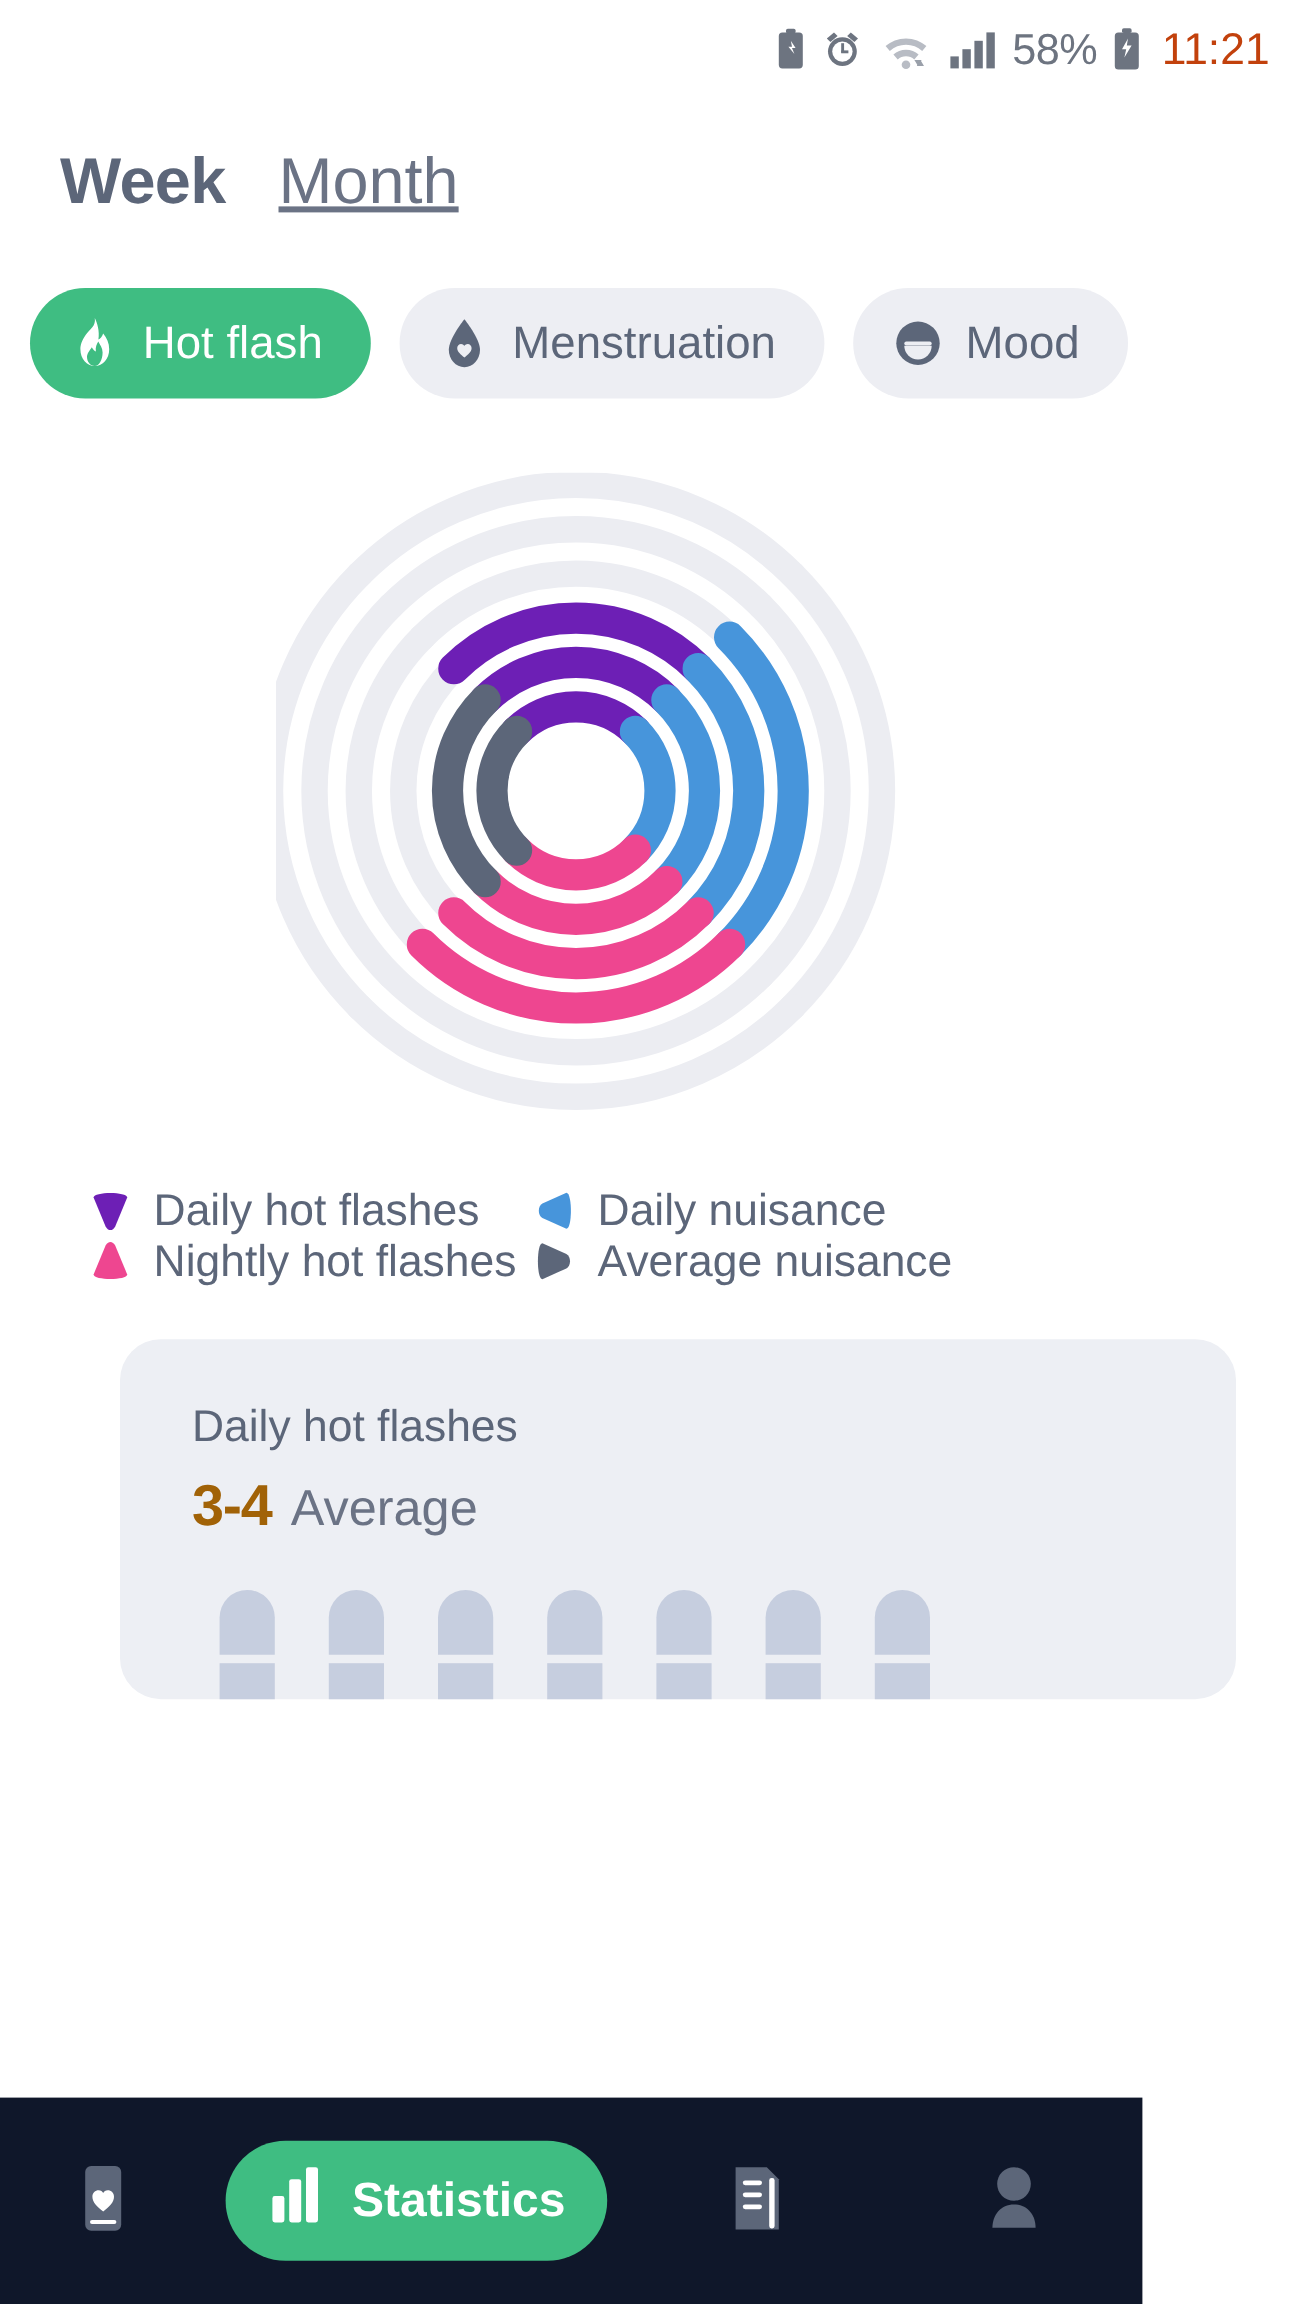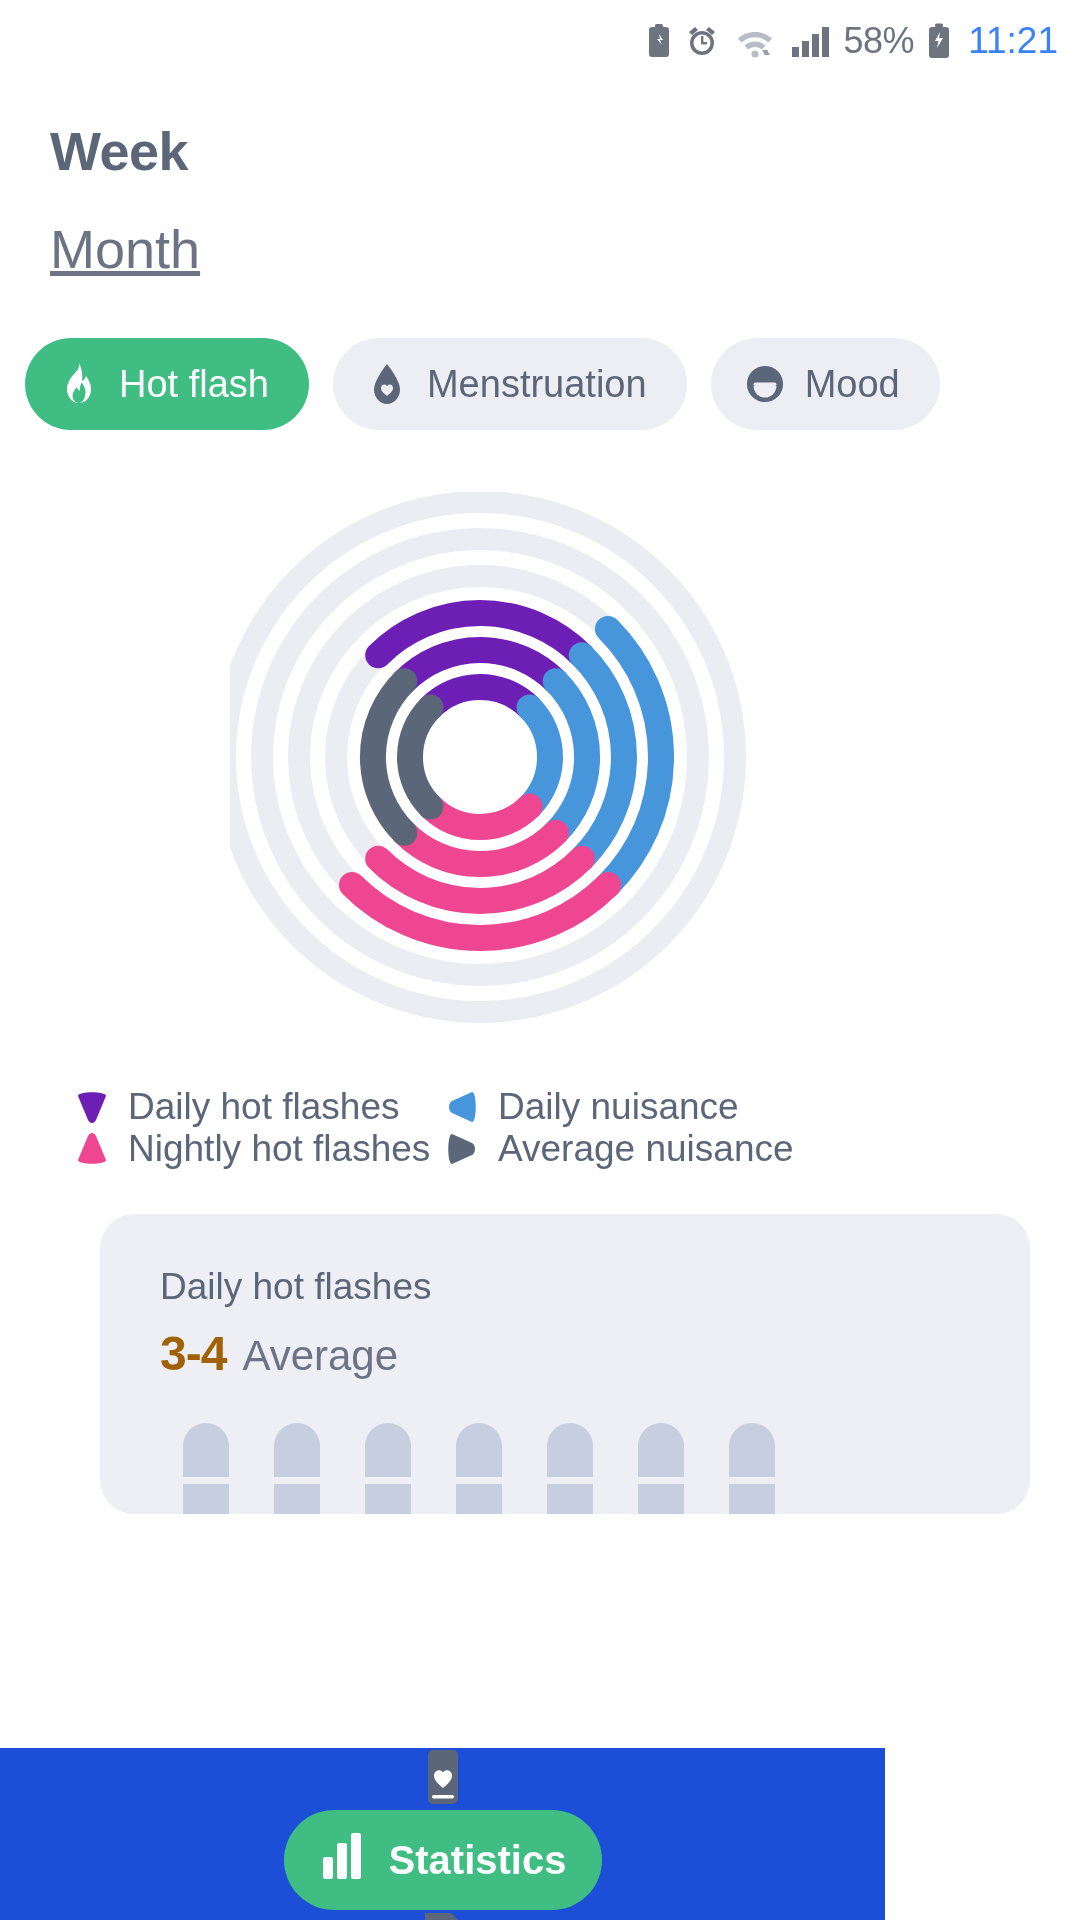--- a/index.html
+++ b/index.html
@@ -20,30 +20,29 @@
     justify-content:flex-end;
     padding:16px 22px 0 0;
     gap:12px;
     color:#6d7480;
   }
   .statusbar .sb-ic{ display:flex; align-items:center; }
   .statusbar .sb-pct{
     font-size:36px; letter-spacing:-0.5px; color:#6d7480; font-weight:400;
   }
   .statusbar .sb-time{
-    font-size:37px; color:#3b82f6; letter-spacing:0px; margin-left:4px;
+    font-size:37px; color:#c2410c; letter-spacing:0px; margin-left:4px;
   }
 
   
   .period-tabs{
     display:flex;
     align-items:baseline;
     gap:44px;
     padding:58px 0 0 50px;
-    flex-direction:column;
   }
   .period-tab{ font-size:54px; color:#5c6679; line-height:1; }
   .period-tab.active{ font-weight:700; letter-spacing:-0.5px; }
   .period-tab.inactive{ font-weight:400; color:#6b7385;text-decoration:underline; }
 
   
   .chip-row{
     display:flex;
     gap:24px;
     padding:62px 0 0 25px;
@@ -107,25 +106,24 @@
     width:640px;
   }
   .bar-col{ width:91px; display:flex; flex-direction:column; align-items:center; gap:7px; }
   .seg{ width:46px; height:46px; background:#c6cedf; }
   .seg.top{ border-radius:23px 23px 0 0; height:54px; }
 
   
   .bottom-nav{
     position:absolute;
     left:0; bottom:0;
-    width:885px; height:172px;
-    background:#1d4ed8;
+    width:952px; height:172px;
+    background:#0f172a;
     display:flex;
     align-items:center;
-    flex-direction:column;
   }
   .nav-slot{ display:flex; align-items:center; justify-content:center; }
   .nav-slot.s1{ width:194px; }
   .nav-slot.s2{ width:400px; }
   .nav-slot.s3{ width:243px; }
   .nav-slot.s4{ width:243px; }
   .nav-pill{
     display:flex; align-items:center; justify-content:center; gap:24px;
     background:#3fbd82; color:#ffffff;
     height:100px; width:318px; border-radius:50px;

